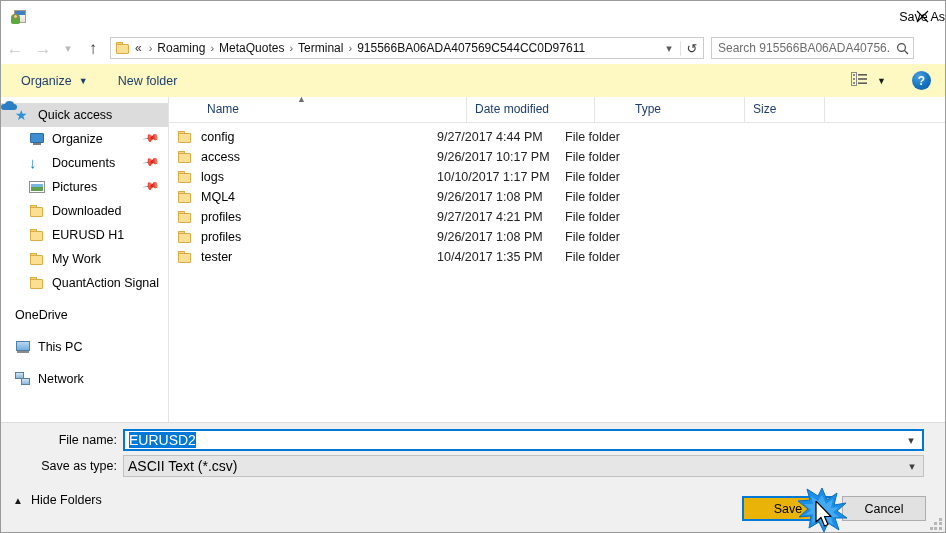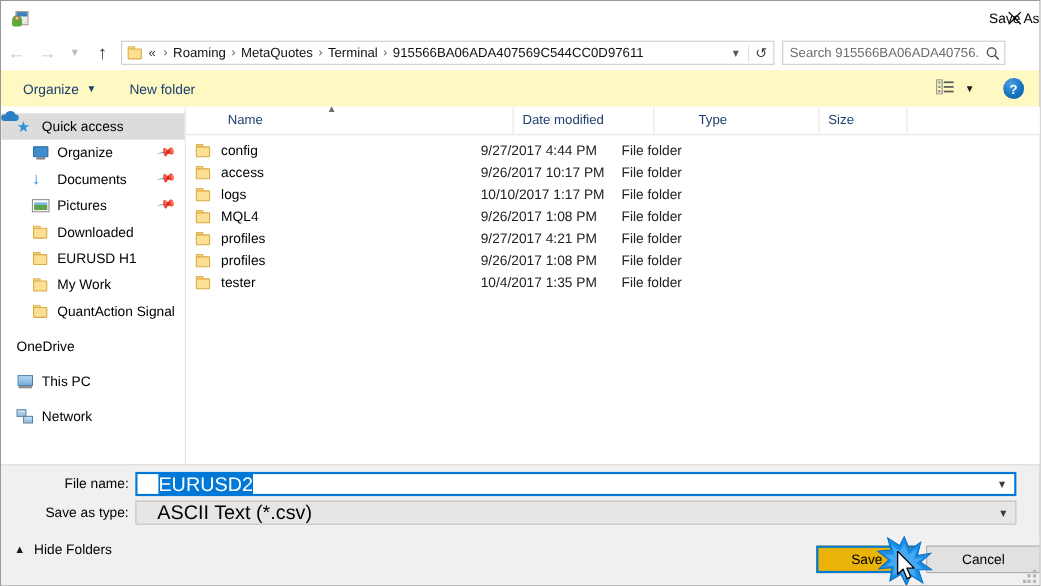--- a/index.html
+++ b/index.html
@@ -464,26 +464,25 @@
   .combo.focused {
     background: #ffffff;
     border: 2px solid #0078d7;
   }
   .combo.flat {
     background: #e6e6e6;
     border: 1px solid #c2c2c2;
   }
   .combo .value {
     flex: 1;
-    font-size: 18px;
+    font-size: 14px;
     padding-left: 4px;
     overflow: hidden;
     white-space: nowrap;
     color: #000;
-    margin-left: 15px;
   }
   .combo .value .sel {
     background: #0078d7;
     color: #ffffff;
     padding: 1px 0px;
   }
   .combo .drop {
     width: 22px;
     text-align: center;
     font-size: 11px;
@@ -526,21 +525,21 @@
     box-sizing: border-box;
   }
   #save-button {
     left: 741px;
     width: 92px;
     background: #eab308;
     border: 2px solid #0078d7;
   }
   #cancel-button {
     left: 841px;
-    width: 104px;
+    width: 84px;
   }
   .click-burst {
     position: absolute;
     left: 795px; top: 486px;
     width: 52px; height: 46px;
     pointer-events: none;
   }
   .cursor-arrow {
     position: absolute;
     left: 814px; top: 500px;

